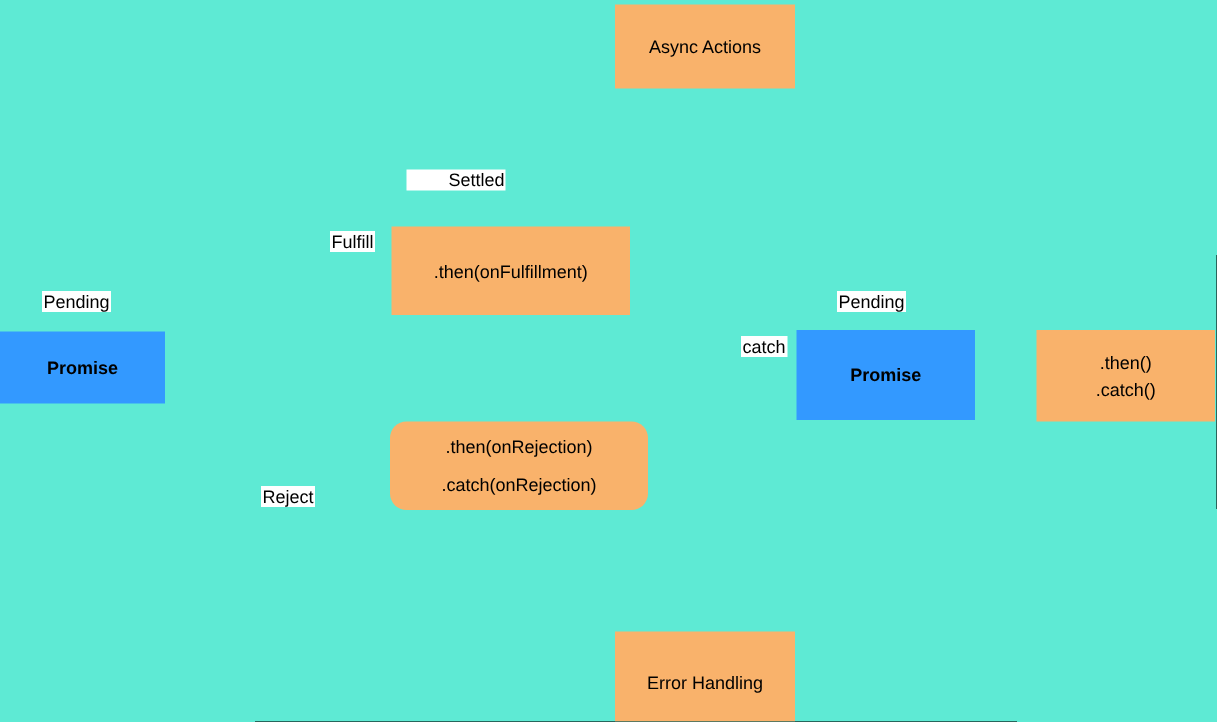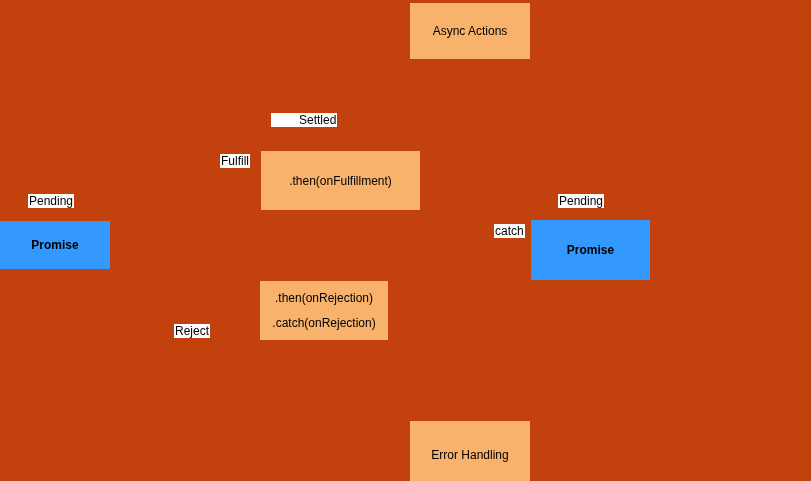--- a/index.html
+++ b/index.html
@@ -4,21 +4,21 @@
 <style>
   html, body {
     margin: 0;
     padding: 0;
     background: #000;
   }
   .canvas {
     position: relative;
     width: 811px;
     height: 481px;
-    background: #c2410c;
+    background: #5eead4;
     overflow: hidden;
     font-family: "Liberation Sans", sans-serif;
   }
   .node {
     position: absolute;
     display: flex;
     flex-direction: column;
     align-items: center;
     justify-content: center;
     text-align: center;
@@ -48,21 +48,21 @@
   .node--rejection .line {
     line-height: 25px;
   }
 
   
   #node-async-actions   { left: 410px; top: 3px;   width: 120px; height: 56px; }
   #node-then-fulfillment{ left: 261px; top: 151px; width: 159px; height: 59px; }
   #node-promise-left    { left: 0px;   top: 221px; width: 110px; height: 48px; }
   #node-promise-right   { left: 531px; top: 220px; width: 119px; height: 60px; }
   #node-then-catch      { left: 691px; top: 220px; width: 119px; height: 61px; }
-  #node-then-rejection  { left: 260px; top: 281px; width: 128px; height: 59px; }
+  #node-then-rejection  { left: 260px; top: 281px; width: 172px; height: 59px; border-radius: 11px; }
   #node-error-handling  { left: 410px; top: 421px; width: 120px; height: 68px; }
 
   #label-settled        { left: 271px; top: 113px; padding-left: 28px; }
   #label-fulfill        { left: 177px; top: 154px; margin-left: 43px; }
   #label-pending-left   { left: 28px;  top: 194px; }
   #label-return         { left: 494px; top: 224px; }
   #label-pending-right  { left: 558px; top: 194px; }
   #label-reject         { left: 174px; top: 324px; }
 </style>
 </head>
@@ -89,20 +89,24 @@
   </div>
 
   <span id="label-return" class="edge-label">catch</span>
 
   <span id="label-pending-right" class="edge-label">Pending</span>
 
   <div id="node-promise-right" class="node node--promise">
     <span>Promise</span>
   </div>
 
+  <div id="node-then-catch" class="node node--process">
+    <span class="line">.then()</span>
+    <span class="line">.catch()</span>
+  </div>
 
   <div id="node-then-rejection" class="node node--process node--rejection">
     <span class="line">.then(onRejection)</span>
     <span class="line">.catch(onRejection)</span>
   </div>
 
   <span id="label-reject" class="edge-label">Reject</span>
 
   <div id="node-error-handling" class="node node--process">
     <span>Error Handling</span>

